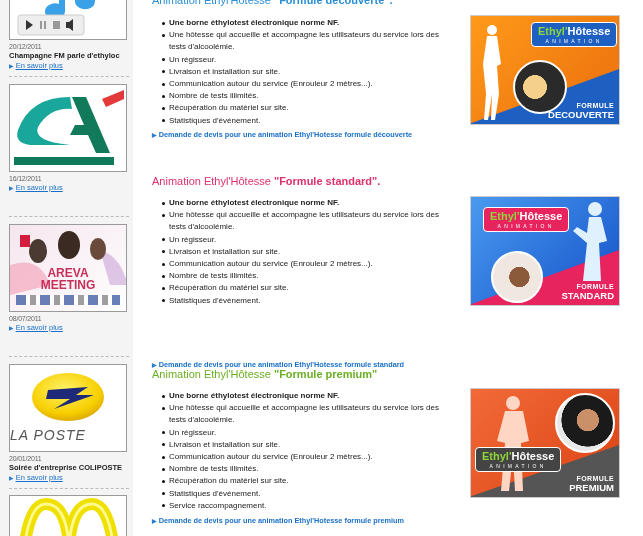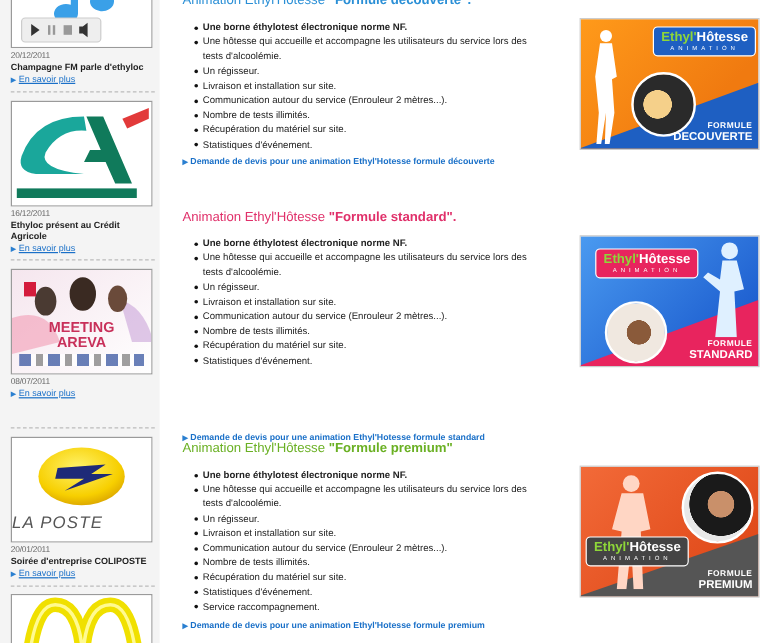--- a/index.html
+++ b/index.html
@@ -22,21 +22,21 @@
   .sec-title { font-size: 11px; line-height: 14px; }
   .sec-title .q { font-weight: bold; }
   .features { list-style: none; margin-top: 9px; margin-left: 10px; width: 295px; }
   .features li { position: relative; padding-left: 7px; font-size: 8px; line-height: 12.2px; color: #222; }
   .features li::before { content: ""; position: absolute; left: 0; top: 4.5px; width: 3px; height: 3px; border-radius: 50%; background: #111; }
   .features li.strong { font-weight: bold; }
   .quote-link { position: absolute; left: 0; display: flex; align-items: center; gap: 2px; font-size: 7.3px; font-weight: bold; }
   .quote-link .arrow { color: #2a7fd0; font-size: 6px; }
   .quote-link a { color: #1a70c8; }
 
-  .banner { position: absolute; left: 318px; width: 150px; height: 110px; border: 1px solid #ccc; overflow: hidden; margin-left: 13px; }
+  .banner { position: absolute; left: 318px; width: 150px; height: 110px; border: 1px solid #ccc; overflow: hidden; }
   .logo-box { position: absolute; border-radius: 4px; padding: 2px 6px; text-align: center; }
   .logo-box .l1 { font-size: 11px; font-weight: bold; color: #fff; white-space: nowrap; }
   .logo-box .l1 .g { color: #8ed639; }
   .logo-box .l2 { font-size: 5px; letter-spacing: 3.3px; color: #fff; margin-top: 1px; }
   .formule { position: absolute; right: 5px; bottom: 4px; text-align: right; color: #fff; font-weight: bold; }
   .formule .f1 { font-size: 7px; letter-spacing: 0.4px; }
   .formule .f2 { font-size: 9.5px; }
   .photo { position: absolute; border-radius: 50%; border: 2px solid #fff; overflow: hidden; }
 </style>
 </head>
@@ -71,21 +71,20 @@
     <div class="thumb">
       <svg width="118" height="88" viewBox="0 0 118 88">
         <rect width="118" height="88" fill="#fff"></rect>
         <path d="M60 12 Q20 12 8 45 Q4 58 20 60 L60 60 Q22 56 28 42 Q40 22 62 24 Z" fill="#1aa79b"></path>
         <polygon points="62,12 76,12 100,68 86,68 78,50 60,50 65,40 74,40 68,26" fill="#107a5b"></polygon>
         <polygon points="92,14 114,5 114,14 96,22" fill="#e23a3a"></polygon>
         <rect x="4" y="72" width="100" height="8" fill="#107a5b"></rect>
       </svg>
     </div>
     <div class="news-date">16/12/2011</div>
-    <div class="news-title">Ethyloc présent au Crédit Agricole</div>
     <div class="news-more">
       <span class="arrow">▶</span>
       <a>En savoir plus</a>
     </div>
   </div>
   <div class="sep" style="top:216px;"></div>
 
   <div class="news" style="top:224px;">
     <div class="thumb">
       <svg width="118" height="88" viewBox="0 0 118 88">
@@ -97,22 +96,22 @@
           </defs>
         <rect width="118" height="88" fill="url(#ag)"></rect>
         <path d="M0 40 Q30 30 40 60 L0 70 Z" fill="#f29bb4" opacity="0.6"></path>
         <path d="M90 25 Q110 30 118 60 L100 60 Z" fill="#c9a3d9" opacity="0.6"></path>
         <ellipse cx="28" cy="26" rx="9" ry="12" fill="#4a3a32"></ellipse>
         <ellipse cx="59" cy="20" rx="11" ry="14" fill="#3a2a22"></ellipse>
         <ellipse cx="88" cy="24" rx="8" ry="11" fill="#6a4a3a"></ellipse>
         <rect x="10" y="10" width="10" height="12" fill="#d41c3c"></rect>
       </svg>
       <div style="position:absolute;left:0;right:0;top:42px;text-align:center;color:#c8305a;font-weight:bold;font-size:12px;line-height:12px;">
+        <div>AREVA</div>
         <div>MEETING</div>
-        <div>AREVA</div>
       </div>
       <div style="position:absolute;left:6px;right:6px;bottom:6px;height:10px;background:repeating-linear-gradient(90deg,#2a4a9a 0 10px,#fff 10px 14px,#777 14px 20px,#fff 20px 24px);opacity:.7;"></div>
     </div>
     <div class="news-date">08/07/2011</div>
     <div class="news-more">
       <span class="arrow">▶</span>
       <a>En savoir plus</a>
     </div>
   </div>
   <div class="sep" style="top:356px;"></div>

